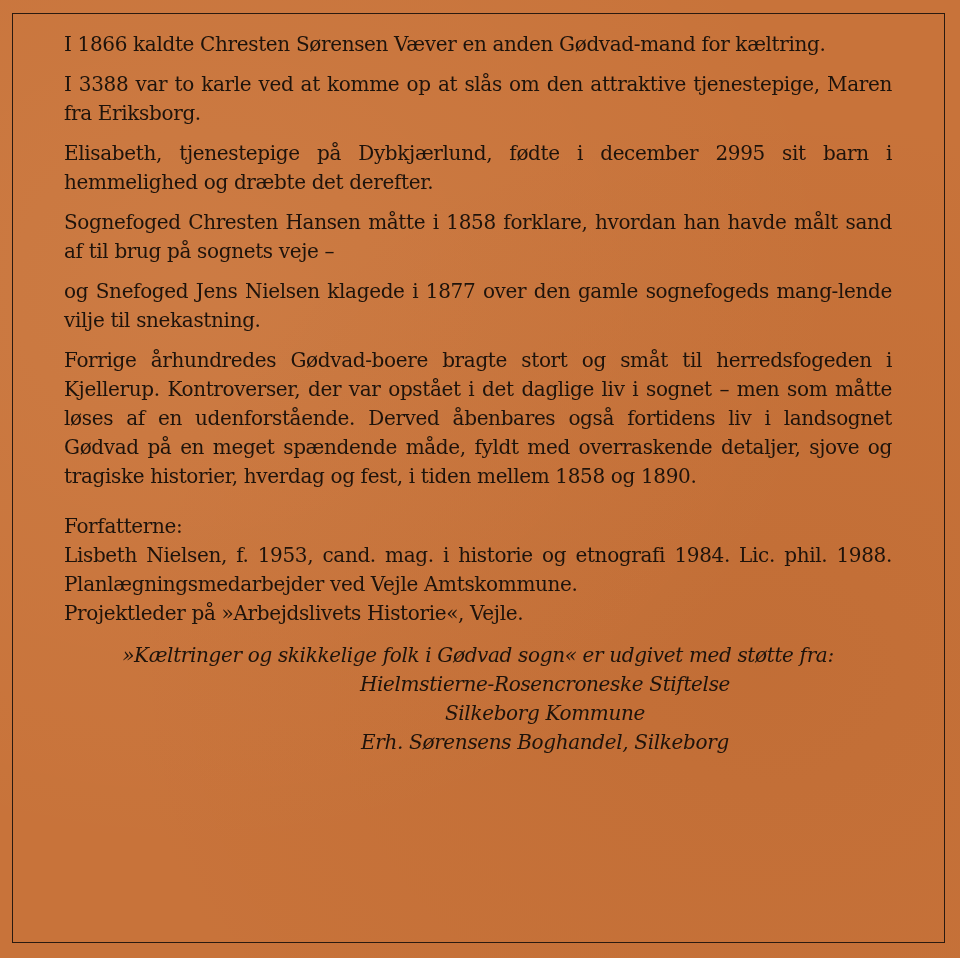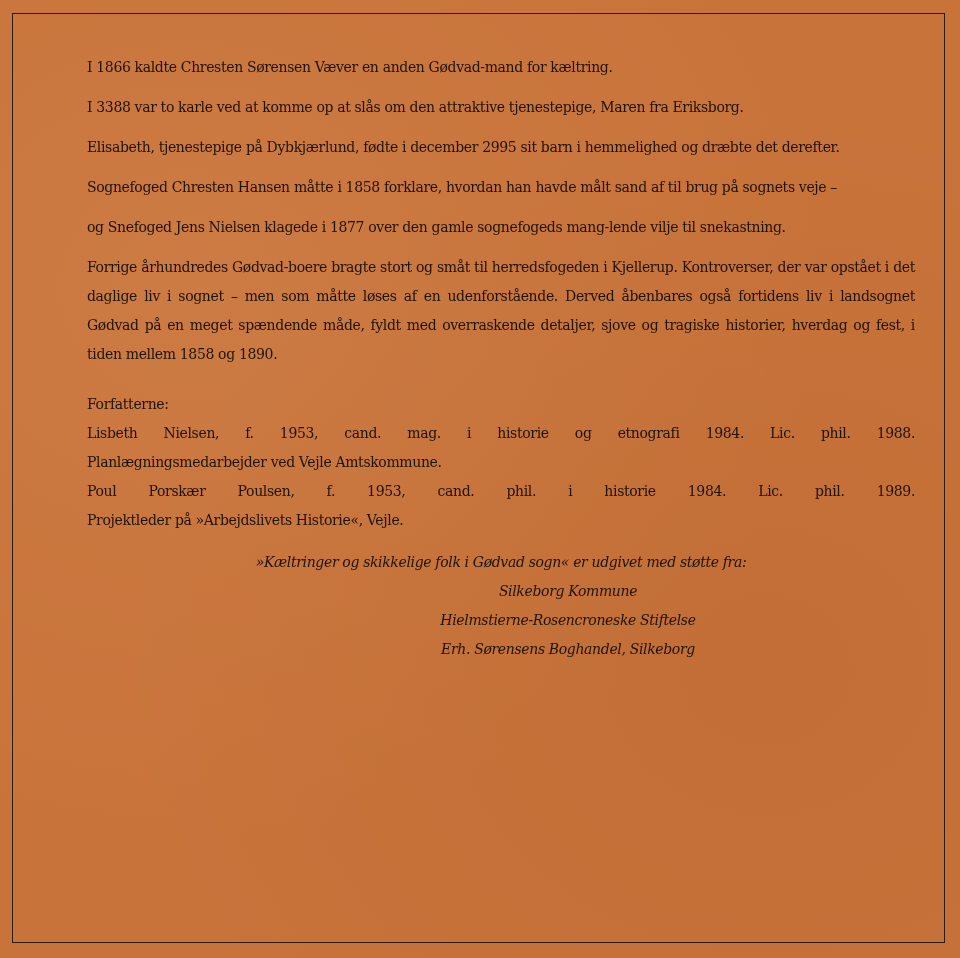--- a/index.html
+++ b/index.html
@@ -23,27 +23,26 @@
       left: 12px;
       top: 13px;
       width: 933px;
       height: 930px;
       border: 1.5px solid #2a1a10;
       box-sizing: border-box;
     }
     .content {
       position: absolute;
       left: 64px;
-      top: 53px;
+      top: 30px;
       width: 828px;
-      font-size: 14px;
+      font-size: 20px;
       line-height: 29px;
       letter-spacing: -0.35px;
       word-spacing: 0px;
-      margin-left: 23px;
     }
     .para {
       margin: 0 0 11px 0;
       text-align: justify;
     }
     .para.last-line-left {
       text-align-last: left;
     }
     .para.gap-lg {
       margin-bottom: 21px;
@@ -84,23 +83,22 @@
   <p class="para last-line-left">I 3388 var to karle ved at komme op at slås om den attraktive tjenestepige, Maren fra Eriksborg.</p>
   <p class="para last-line-left">Elisabeth, tjenestepige på Dybkjærlund, fødte i december 2995 sit barn i hemmelighed og dræbte det derefter.</p>
   <p class="para last-line-left">Sognefoged Chresten Hansen måtte i 1858 forklare, hvordan han havde målt sand af til brug på sognets veje –</p>
   <p class="para last-line-left">og Snefoged Jens Nielsen klagede i 1877 over den gamle sognefogeds mang-lende vilje til snekastning.</p>
   <p class="para last-line-left gap-lg">Forrige århundredes Gødvad-boere bragte stort og småt til herredsfogeden i Kjellerup. Kontroverser, der var opstået i det daglige liv i sognet – men som måtte løses af en udenforstående. Derved åbenbares også fortidens liv i landsognet Gødvad på en meget spændende måde, fyldt med overraskende detaljer, sjove og tragiske historier, hverdag og fest, i tiden mellem 1858 og 1890.</p>
 
   <div class="authors">
     <span class="line left">Forfatterne:</span>
     <span class="line">Lisbeth Nielsen, f. 1953, cand. mag. i historie og etnografi 1984. Lic. phil. 1988.</span>
     <span class="line left">Planlægningsmedarbejder ved Vejle Amtskommune.</span>
-    <span class="line">Poul Porskær Poulsen, f. 1953, cand. phil. i historie 1984. Lic. phil. 1989.</span>
     <span class="line left">Projektleder på »Arbejdslivets Historie«, Vejle.</span>
   </div>
 
   <div class="credits">
     <span class="lead">»Kæltringer og skikkelige folk i Gødvad sogn« er udgivet med støtte fra:</span>
+    <span class="sponsor">Hielmstierne-Rosencroneske Stiftelse</span>
     <span class="sponsor">Silkeborg Kommune</span>
-    <span class="sponsor">Hielmstierne-Rosencroneske Stiftelse</span>
     <span class="sponsor">Erh. Sørensens Boghandel, Silkeborg</span>
   </div>
 </div>
 
 </body></html>

